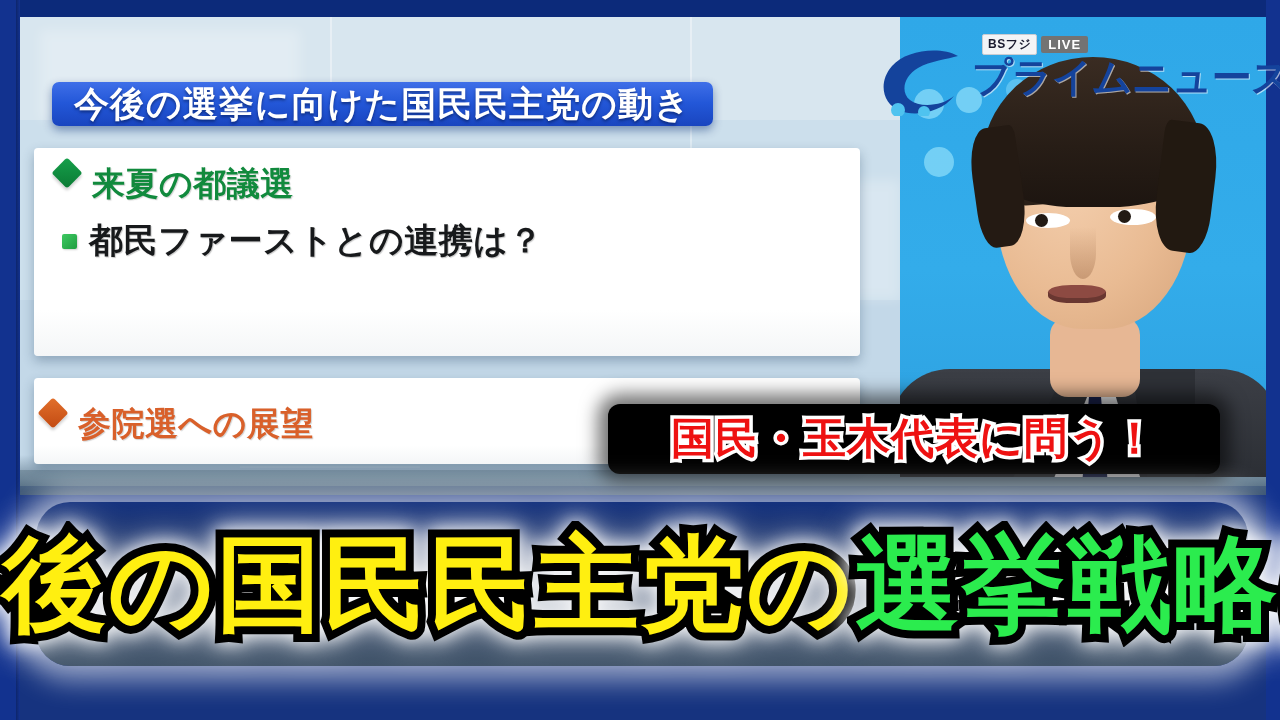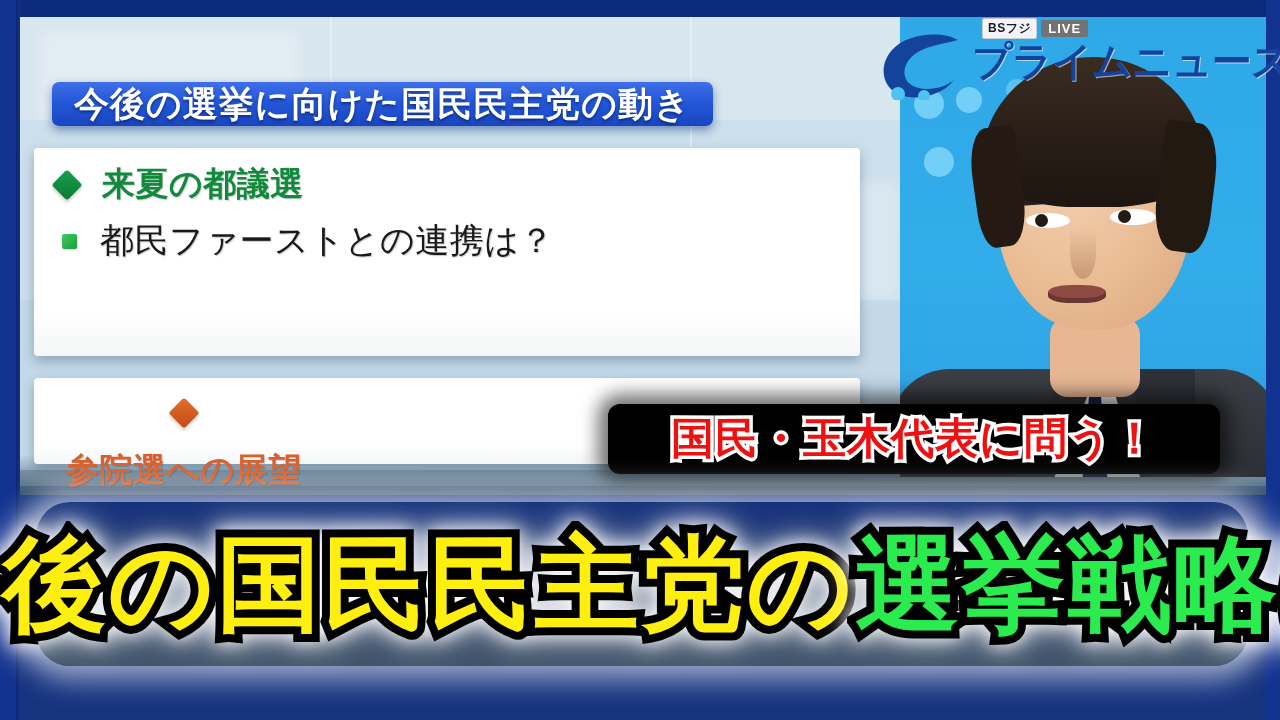--- a/index.html
+++ b/index.html
@@ -67,21 +67,21 @@
   .p-shirt{position:absolute;left:145px;top:352px;width:104px;height:110px;background:#f2f3f5;
     clip-path:polygon(40% 0,60% 0,92% 100%,8% 100%);}
   .p-tie{position:absolute;left:178px;top:372px;width:34px;height:96px;background:#1c2450;
     clip-path:polygon(34% 0,66% 0,88% 100%,12% 100%);}
   .p-lapel-l{position:absolute;left:110px;top:352px;width:80px;height:115px;background:#33363c;
     clip-path:polygon(70% 0,100% 18%,52% 100%,0 100%);}
   .p-lapel-r{position:absolute;left:205px;top:352px;width:90px;height:115px;background:#2e3137;
     clip-path:polygon(30% 0,100% 0,100% 100%,48% 100%);}
 
   
-  .logo{position:absolute;left:880px;top:12px;width:386px;height:92px;}
+  .logo{position:absolute;left:880px;top:28px;width:386px;height:92px;}
   .logo-swoosh{position:absolute;left:0px;top:22px;width:86px;height:66px;}
   .badge-row{position:absolute;left:102px;top:6px;display:flex;gap:4px;align-items:center;}
   .badge-bs{background:#f3f4f6;color:#1a1a2e;font-size:12px;font-weight:bold;
     padding:1px 5px;border-radius:2px;letter-spacing:.5px;border:1px solid #c9ccd2;}
   .badge-live{background:#737373;color:#fff;font-size:13px;font-weight:bold;
     padding:1px 7px;border-radius:2px;letter-spacing:1px;}
   .logo-title{position:absolute;left:92px;top:22px;font-size:40px;font-weight:bold;
     color:#14439c;letter-spacing:-1px;text-shadow:1px 1px 0 rgba(255,255,255,.6);
     font-family:"DejaVu Sans","Liberation Sans",sans-serif;white-space:nowrap;}
 
@@ -101,26 +101,26 @@
   .panel{
     position:absolute;background:linear-gradient(180deg,#ffffff 0%,#ffffff 78%,#f4f6f7 100%);
     border-radius:4px;box-shadow:0 5px 12px rgba(30,60,90,.33);
   }
   #panel-a{left:34px;top:148px;width:826px;height:208px;}
   #panel-b{left:34px;top:378px;width:826px;height:86px;}
   .diamond{width:22px;height:22px;transform:rotate(45deg);border-radius:3px;flex:none;
     box-shadow:2px 2px 3px rgba(0,0,0,.18);}
   .sq{width:15px;height:15px;border-radius:2px;flex:none;box-shadow:1px 1px 2px rgba(0,0,0,.18);}
 
-  .lvl1{position:absolute;display:flex;align-items:center;gap:24px;}
+  .lvl1{position:absolute;display:flex;align-items:flex-start;gap:14px;}
   .lvl1 .txt{font-size:33px;font-weight:bold;letter-spacing:.5px;white-space:nowrap;
     text-shadow:1px 1px 1px rgba(0,0,0,.18);}
   .lvl2{position:absolute;display:flex;align-items:center;gap:12px;}
-  .lvl2 .txt{font-size:34px;font-weight:normal;color:#17191b;letter-spacing:.5px;white-space:nowrap;
-    text-shadow:1px 1px 1px rgba(0,0,0,.22);margin-left:11px;}
+  .lvl2 .txt{font-size:34px;font-weight:bold;color:#17191b;letter-spacing:.5px;white-space:nowrap;
+    text-shadow:1px 1px 1px rgba(0,0,0,.22);}
 
   
   .redcap{
     position:absolute;left:608px;top:404px;width:612px;height:70px;
     background:#000;border-radius:12px;
     box-shadow:0 0 18px 10px rgba(0,0,0,.55);
     display:flex;align-items:center;justify-content:center;
   }
   .redcap span{
     font-size:43px;font-weight:bold;color:#ee1111;letter-spacing:1px;white-space:nowrap;
@@ -214,21 +214,21 @@
       <div class="diamond" style="background:linear-gradient(135deg,#16a04b,#0b7a34);"></div>
       <div class="txt" style="color:#118a3d;">来夏の都議選</div>
     </div>
     <div class="lvl2" style="left:28px;top:70px;">
       <div class="sq" style="background:linear-gradient(135deg,#3ec962,#1f9d40);"></div>
       <div class="txt">都民ファーストとの連携は？</div>
     </div>
   </div>
 
   <div class="panel" id="panel-b">
-    <div class="lvl1" style="left:32px;top:24px;flex-direction:column;">
+    <div class="lvl1" style="left:8px;top:24px;">
       <div class="diamond" style="background:linear-gradient(135deg,#e2702c,#c24a12);"></div>
       <div class="txt" style="color:#d9602a;">参院選への展望</div>
     </div>
   </div>
 
   <div class="redcap">
     <span>国民・玉木代表に問う！</span>
   </div>
 
   <div class="lower">

